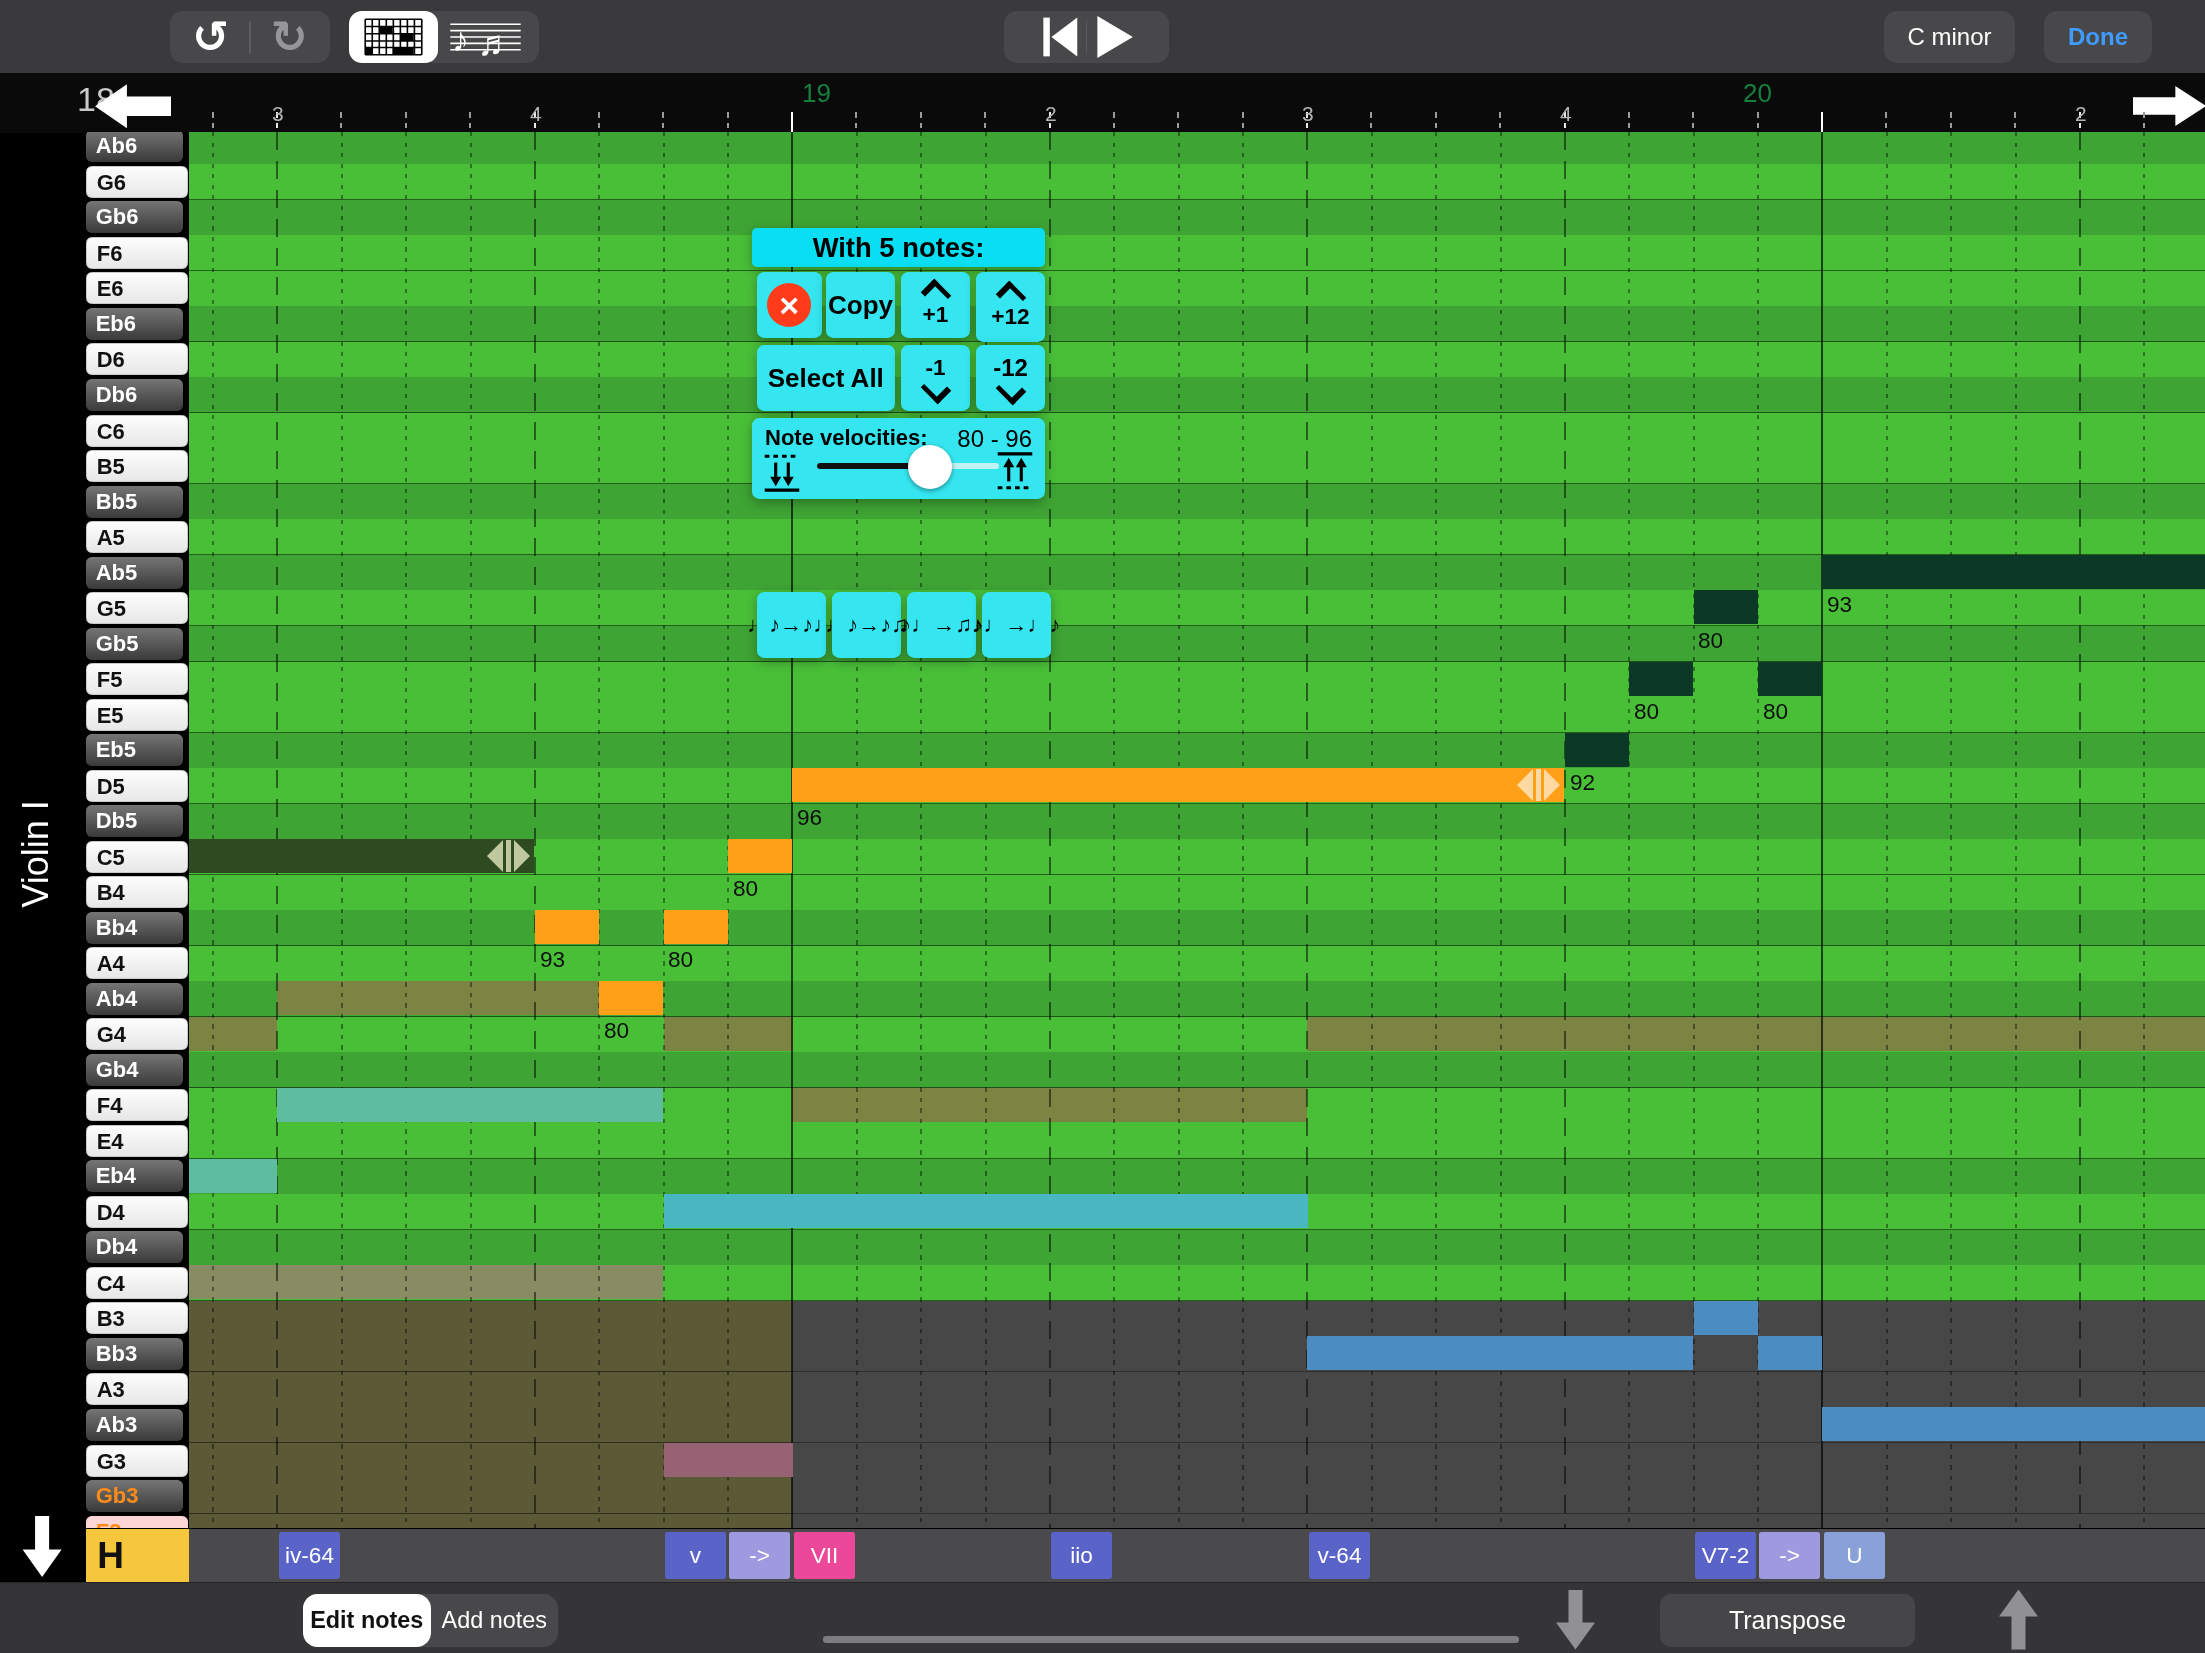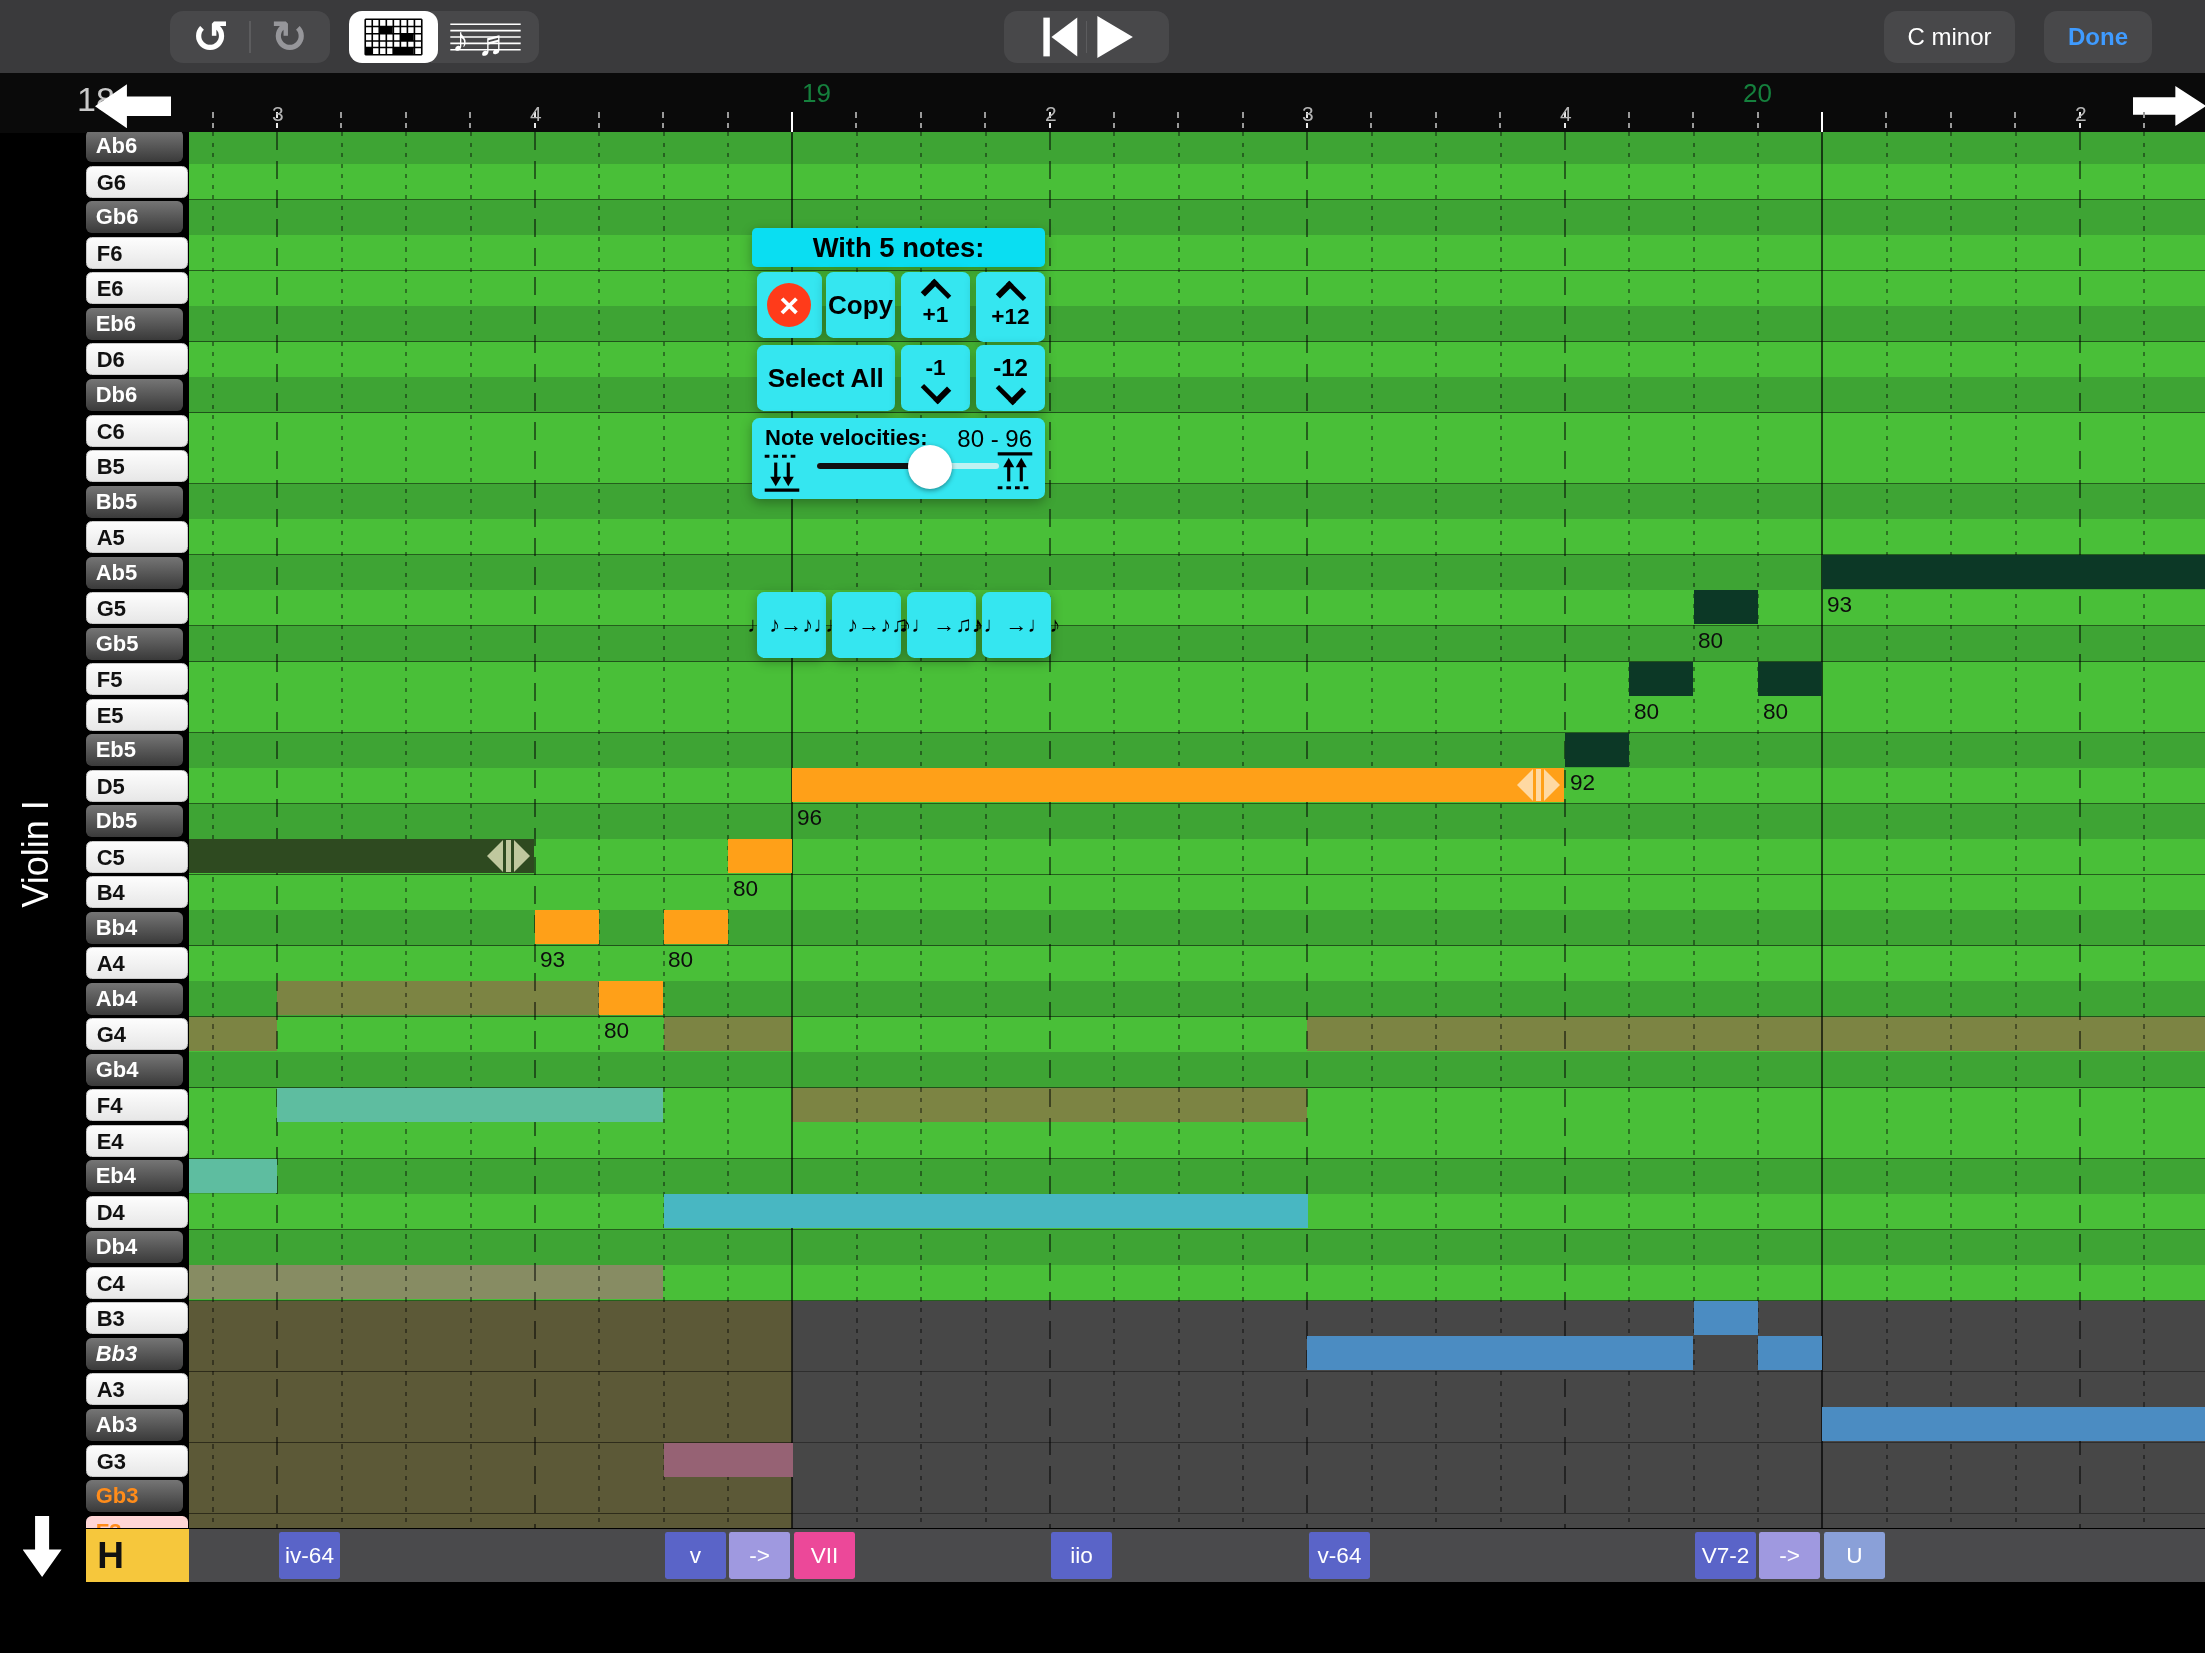--- a/index.html
+++ b/index.html
@@ -264,21 +264,21 @@
       <div class="keylabel key-white" style="top: 1064px;">D4</div>
       <div class="rowbg" style="top: 1098px; background: rgb(62, 164, 52);"></div>
       <div class="keylabel key-black" style="top: 1099px;">Db4</div>
       <div class="rowbg" style="top: 1133px; background: rgb(73, 191, 56);"></div>
       <div class="keylabel key-white" style="top: 1135px;">C4</div>
       <div class="rowbg" style="top: 1169px; width: 603px; background: rgb(92, 89, 55);"></div>
       <div class="rowbg" style="left: 706px; top: 1169px; width: 1413px; background: rgb(71, 71, 71); border-bottom-color: rgba(0, 0, 0, 0.35);"></div>
       <div class="keylabel key-white" style="top: 1170px;">B3</div>
       <div class="rowbg" style="top: 1204px; width: 603px; background: rgb(92, 89, 55);"></div>
       <div class="rowbg" style="left: 706px; top: 1204px; width: 1413px; background: rgb(71, 71, 71); border-bottom-color: rgba(0, 0, 0, 0.35);"></div>
-      <div class="keylabel key-black" style="top: 1206px; font-style: italic;">Bb3</div>
+      <div class="keylabel key-black" style="top: 1206px;">Bb3</div>
       <div class="rowbg" style="top: 1240px; width: 603px; background: rgb(92, 89, 55);"></div>
       <div class="rowbg" style="left: 706px; top: 1240px; width: 1413px; background: rgb(71, 71, 71); border-bottom-color: rgba(0, 0, 0, 0.35);"></div>
       <div class="keylabel key-white" style="top: 1241px;">A3</div>
       <div class="rowbg" style="top: 1275px; width: 603px; background: rgb(92, 89, 55);"></div>
       <div class="rowbg" style="left: 706px; top: 1275px; width: 1413px; background: rgb(71, 71, 71); border-bottom-color: rgba(0, 0, 0, 0.35);"></div>
       <div class="keylabel key-black" style="top: 1277px;">Ab3</div>
       <div class="rowbg" style="top: 1311px; width: 603px; background: rgb(92, 89, 55);"></div>
       <div class="rowbg" style="left: 706px; top: 1311px; width: 1413px; background: rgb(71, 71, 71); border-bottom-color: rgba(0, 0, 0, 0.35);"></div>
       <div class="keylabel key-white" style="top: 1313px;">G3</div>
       <div class="rowbg" style="top: 1346px; width: 603px; background: rgb(92, 89, 55);"></div>
@@ -373,20 +373,30 @@
       <div class="chord" style="left: 540px; width: 61px; background: rgb(159, 153, 224);">-&gt;</div>
       <div class="chord" style="left: 605px; width: 61px; background: #ec4899;">VII</div>
       <div class="chord" style="left: 862px; width: 61px; background: rgb(90, 100, 200);">iio</div>
       <div class="chord" style="left: 1120px; width: 61px; background: rgb(90, 100, 200);">v-64</div>
       <div class="chord" style="left: 1506px; width: 61px; background: rgb(90, 100, 200);">V7-2</div>
       <div class="chord" style="left: 1570px; width: 61px; background: rgb(159, 153, 224);">-&gt;</div>
       <div class="chord" style="left: 1635px; width: 61px; background: rgb(138, 160, 216);">U</div>
     </div>
   <div id="h-box" style="background: rgb(246, 199, 60);">H</div>
 
+  <div id="bottombar">
+    <div id="segmented">
+      <div class="seg-item" id="seg-edit">Edit notes</div>
+      <div class="seg-item" id="seg-add">Add notes</div>
+    </div>
+    <div class="gray-down"></div>
+    <div id="transpose-btn">Transpose</div>
+    <div class="gray-up"></div>
+    <div id="hscrollbar"></div>
+  </div>
 
   <div id="popup">
     <div class="pp pp-btn" id="pp-title" style="background: rgb(10, 222, 242);">With 5 notes:</div>
     <div class="pp pp-btn" style="left: 4.8px; top: 44px; width: 65px; height: 66px; background: rgb(53, 230, 240);">
       <span class="xcircle">×</span>
     </div>
     <div class="pp pp-btn" style="left: 74px; top: 44px; width: 69px; height: 66px; font-size: 26px; background: rgb(53, 230, 240);">Copy</div>
     <div class="pp pp-btn pp-col" style="left: 149px; top: 44px; width: 69px; height: 66px; display: flex; background: rgb(53, 230, 240);">
       <span class="chev chev-up"></span>
       <span style="font-size:22.6px;">+1</span>

